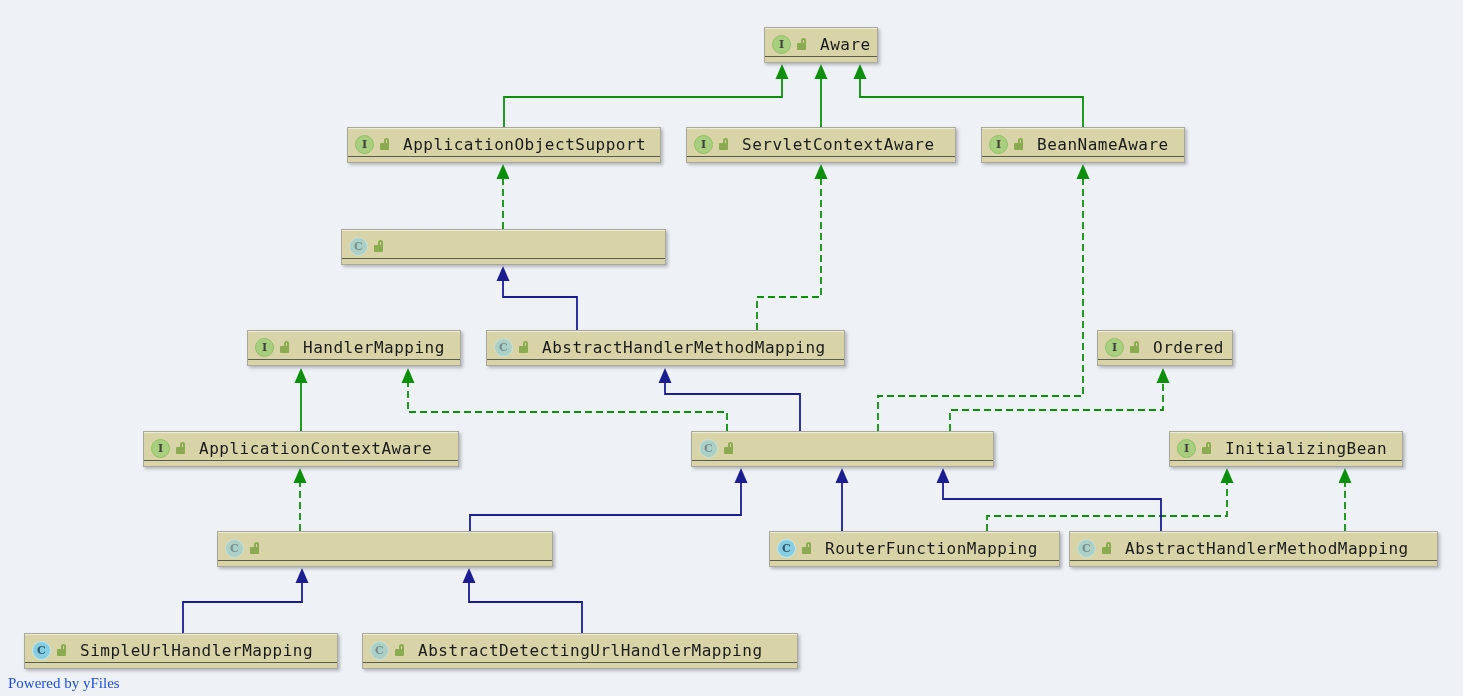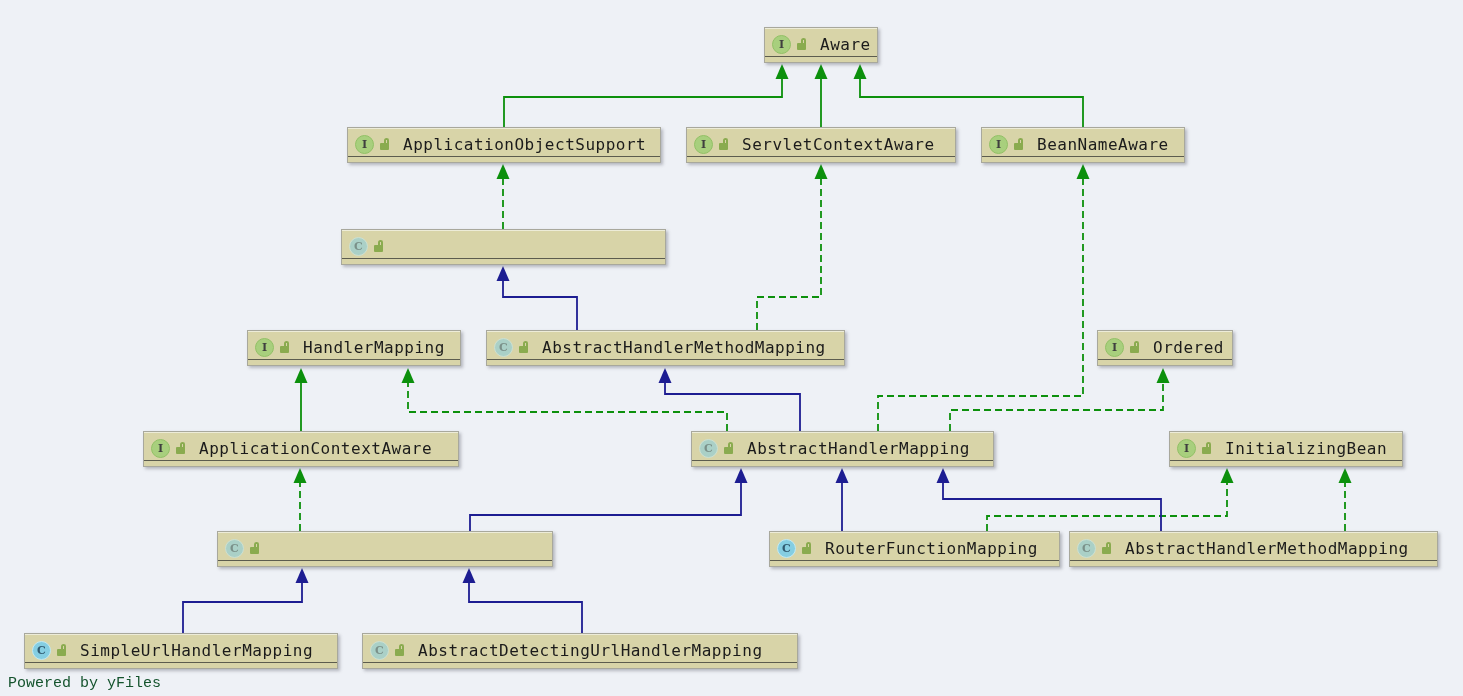--- a/index.html
+++ b/index.html
@@ -23,22 +23,22 @@
     font-size:11px;font-weight:bold;line-height:1;
   }
   .badge.iface{background:#a8cf7d;border:1px solid #92c166;color:#3f3f3f;}
   .badge.clazz{background:#85cee2;border:1px solid #c2e9f3;color:#2f5a70;}
   .badge.abstract{opacity:.55;}
   .lock{position:relative;width:11px;height:12px;margin-left:6px;flex:0 0 auto;}
   .lock .shackle{position:absolute;top:0;left:4px;width:5px;height:6px;
     border:2px solid #8aab4f;border-bottom:none;border-radius:4px 4px 0 0;box-sizing:border-box;}
   .lock .body{position:absolute;bottom:0;left:0;width:9px;height:7px;background:#8aab4f;border-radius:1px;}
   .node .lbl{margin-left:12px;font-size:16px;color:#1b1b1b;white-space:nowrap;letter-spacing:.5px;}
-  #watermark{position:absolute;left:8px;bottom:4px;font-family:Liberation Mono, monospace;
-    font-size:15px;color:#14532d;user-select:none;}
+  #watermark{position:absolute;left:8px;bottom:4px;font-family:Liberation Serif, serif;
+    font-size:15px;color:#1d4ed8;user-select:none;}
 </style>
 </head>
 <body>
 
 <div id="canvas">
   <svg id="edges" xmlns="http://www.w3.org/2000/svg">
       <polyline points="504,127 504,97 782,97 782,77" fill="none" stroke="#0c900c" stroke-width="1.8"></polyline>
       <polygon points="782,64 775.5,79 788.5,79" fill="#0c900c"></polygon>
       <polyline points="821,127 821,77" fill="none" stroke="#0c900c" stroke-width="1.8"></polyline>
       <polygon points="821,64 814.5,79 827.5,79" fill="#0c900c"></polygon>
@@ -148,21 +148,20 @@
           <span class="body"></span>
         </span>
         <span class="lbl">ApplicationContextAware</span>
       </div>
       <div class="node" style="left: 691px; top: 431px; width: 303px;">
         <span class="badge clazz abstract">C</span>
         <span class="lock">
           <span class="shackle"></span>
           <span class="body"></span>
         </span>
-        <span class="lbl">AbstractHandlerMapping</span>
       </div>
       <div class="node" style="left: 1169px; top: 431px; width: 234px;">
         <span class="badge iface">I</span>
         <span class="lock">
           <span class="shackle"></span>
           <span class="body"></span>
         </span>
         <span class="lbl">InitializingBean</span>
       </div>
       <div class="node" style="left: 217px; top: 531px; width: 336px;">

